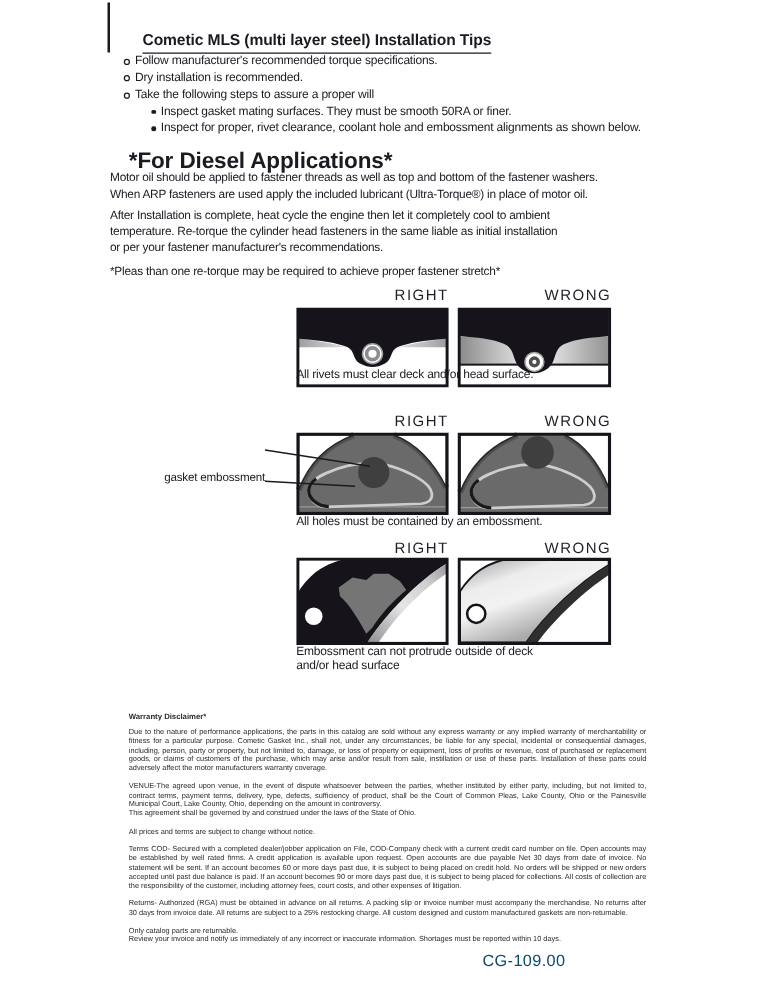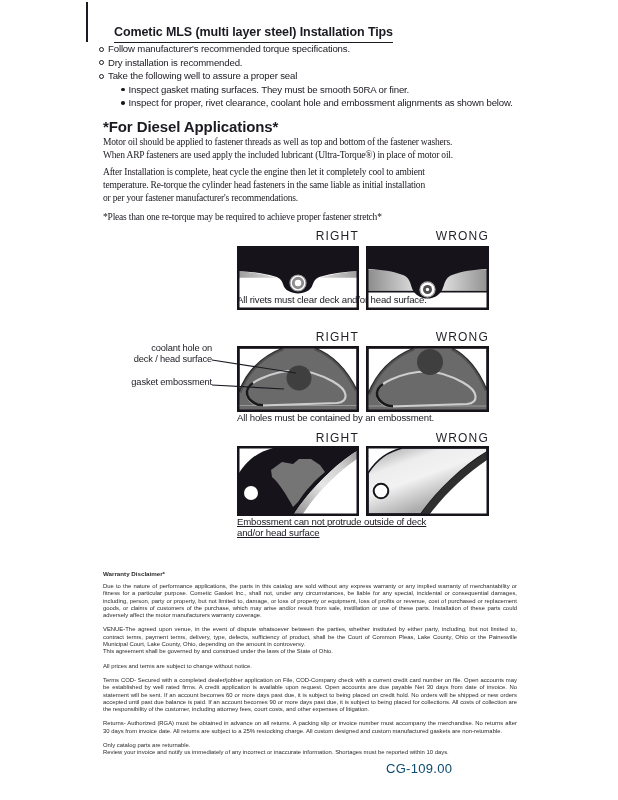--- a/index.html
+++ b/index.html
@@ -12,23 +12,23 @@
          letter-spacing:-0.1px;border-bottom:1.5px solid #1c1921;padding-bottom:2.5px;}
 
   
   .bullets{position:absolute;left:99px;top:42px;font-size:9.6px;line-height:13.6px;letter-spacing:-0.15px;}
   .b-row{display:flex;align-items:flex-start;}
   .b-row.sub{margin-left:22px;}
   .ring{width:3px;height:3px;border:1px solid #1c1921;border-radius:50%;margin:4.6px 4px 0 0;flex:none;}
   .dot{width:3.6px;height:3.6px;background:#1c1921;border-radius:50%;margin:4.8px 4px 0 0;flex:none;}
 
   
-  .h2{position:absolute;left:103px;top:118px;font-size:15px;font-weight:bold;letter-spacing:-0.1px;}
-  .body-p{position:absolute;left:103px;font-size:9.5px;line-height:13.2px;letter-spacing:-0.2px;
-          white-space:pre-line;width:470px;font-family:Liberation Serif, serif;}
+  .h2{position:absolute;left:103px;top:118px;font-size:18px;font-weight:bold;letter-spacing:-0.1px;}
+  .body-p{position:absolute;left:88px;font-size:9.5px;line-height:13.2px;letter-spacing:-0.2px;
+          white-space:pre-line;width:470px;}
 
   
   .dlabel{position:absolute;text-align:right;font-size:12px;letter-spacing:1.2px;color:#221e26;}
   .dcap{position:absolute;left:237px;font-size:9.6px;letter-spacing:-0.15px;line-height:10.8px;white-space:pre-line;}
   .panel{position:absolute;display:block;}
   .side-label{position:absolute;left:96px;width:116px;text-align:right;font-size:9.3px;
               line-height:10.5px;letter-spacing:-0.15px;white-space:pre-line;}
   .leaders{position:absolute;left:210px;top:355px;}
 
   
@@ -51,21 +51,21 @@
     <div class="b-row">
       <span class="ring"></span>
       <span>Follow manufacturer's recommended torque specifications.</span>
     </div>
     <div class="b-row">
       <span class="ring"></span>
       <span>Dry installation is recommended.</span>
     </div>
     <div class="b-row">
       <span class="ring"></span>
-      <span>Take the following well to assure a proper seal</span>
+      <span>Take the following steps to assure a proper will</span>
     </div>
     <div class="b-row sub">
       <span class="dot"></span>
       <span>Inspect gasket mating surfaces.  They must be smooth 50RA or finer.</span>
     </div>
     <div class="b-row sub">
       <span class="dot"></span>
       <span>Inspect for proper, rivet clearance, coolant hole and embossment alignments as shown below.</span>
     </div>
   </div>
@@ -148,22 +148,20 @@
     <path d="M2,2 L48,2 Q15,15 2,48 Z" fill="#ffffff" stroke="#2a2a2a" stroke-width="1.3"></path>
     <path d="M121,2 L86,2 Q108,13 121,44 Z" fill="#ffffff" stroke="#2a2a2a" stroke-width="1.3"></path>
     <line x1="2" y1="60" x2="121" y2="60" stroke="#9a9a9a" stroke-width="1"></line>
     <path d="M11,47 C12,41 17,37 25,33.5 C36,28.5 49,25.5 61,25.5 C73,25.5 85,30 97,36.5
              C104,40.5 109,45 109.5,50 C110,54.5 107,57.5 101,58 L25,60.5 C17,60.5 10,53.5 11,47 Z" fill="none" stroke="#cdcdcd" stroke-width="2.2"></path>
     <path d="M27,60.3 C18,60.3 10.5,53.5 11,47 C11.4,43.5 13.5,40.5 17,38" fill="none" stroke="#191919" stroke-width="2.6"></path>
     <circle cx="64" cy="16" r="13" fill="#3f3f3f"></circle>
     <rect x="1.25" y="1.25" width="120.5" height="63.5" fill="none" stroke="#17131b" stroke-width="2.5"></rect>
   </svg>
 
-  <div class="side-label" style="top:343px;">coolant hole on
-deck / head surface</div>
   <div class="side-label" style="top:377px;text-align:right;">gasket embossment</div>
 
   <svg class="leaders" width="92" height="40" viewBox="0 0 92 40">
     <line x1="2" y1="5" x2="86" y2="18" stroke="#1c1921" stroke-width="1.2"></line>
     <line x1="2" y1="30" x2="74" y2="34" stroke="#1c1921" stroke-width="1.2"></line>
   </svg>
 
   <div class="dcap" style="top:413px;">All holes must be contained by an embossment.</div>
 
   <div class="dlabel" style="left:237px;top:431px;width:122px;">RIGHT</div>
@@ -197,21 +195,21 @@
       </linearGradient>
     </defs>
     <rect x="1" y="1" width="121" height="68" fill="#ffffff"></rect>
     <path d="M36,2 L121,2 L121,6 C97,20 70,46 55,68 L2,68 L2,27 C12,12 22,6 36,2 Z" fill="url(#d3w-band)" stroke="#17131b" stroke-width="1.6"></path>
     <path d="M55,68 C70,46 97,20 121,6 L121,14 C101,27 77,50 64,68 Z" fill="#2f2f2f"></path>
     <path d="M64,68 L121,14 L121,68 Z" fill="#ffffff"></path>
     <circle cx="15" cy="45" r="7.3" fill="#ffffff" stroke="#17131b" stroke-width="2"></circle>
     <rect x="1.25" y="1.25" width="120.5" height="67.5" fill="none" stroke="#17131b" stroke-width="2.5"></rect>
   </svg>
 
-  <div class="dcap" style="top:517px;width:240px;text-decoration:underline;">Embossment can not protrude outside of deck
+  <div class="dcap" style="top:517px;width:240px;">Embossment can not protrude outside of deck
 and/or head surface</div>
 
   <div class="legal">
     <h3>Warranty Disclaimer*</h3>
     <p>Due to the nature of performance applications, the parts in this catalog are sold without any express warranty or any implied warranty of merchantability or fitness for a particular purpose.  Cometic Gasket Inc., shall not, under any circumstances, be liable for any special, incidental or consequential damages, including, person, party or property, but not limited to, damage, or loss of property or equipment, loss of profits or revenue, cost of purchased or replacement goods, or claims of customers of the purchase, which may arise and/or result from sale, instillation or use of these parts.  Installation of these parts could adversely affect the motor manufacturers warranty coverage.</p>
     <p>VENUE-The agreed upon venue, in the event of dispute whatsoever between the parties, whether instituted by either party, including, but not limited to, contract terms, payment terms, delivery, type, defects, sufficiency of product, shall be the Court of Common Pleas, Lake County, Ohio or the Painesville Municipal Court, Lake County, Ohio, depending on the amount in controversy.
 This agreement shall be governed by and construed under the laws of the State of Ohio.</p>
     <p>All prices and terms are subject to change without notice.</p>
     <p>Terms COD- Secured with a completed dealer/jobber application on File, COD-Company check with a current credit card number on file.  Open accounts may be established by well rated firms.  A credit application is available upon request.  Open accounts are due payable Net 30 days from date of invoice.  No statement will be sent.  If an account becomes 60 or more days past due, it is subject to being placed on credit hold.  No orders will be shipped or new orders accepted until past due balance is paid.  If an account becomes 90 or more days past due, it is subject to being placed for collections.  All costs of collection are the responsibility of the customer, including attorney fees, court costs, and other expenses of litigation.</p>
     <p>Returns- Authorized (RGA) must be obtained in advance on all returns.  A packing slip or invoice number must accompany the merchandise.  No returns after 30 days from invoice date.  All returns are subject to a 25% restocking charge.  All custom designed and custom manufactured gaskets are non-returnable.</p>

